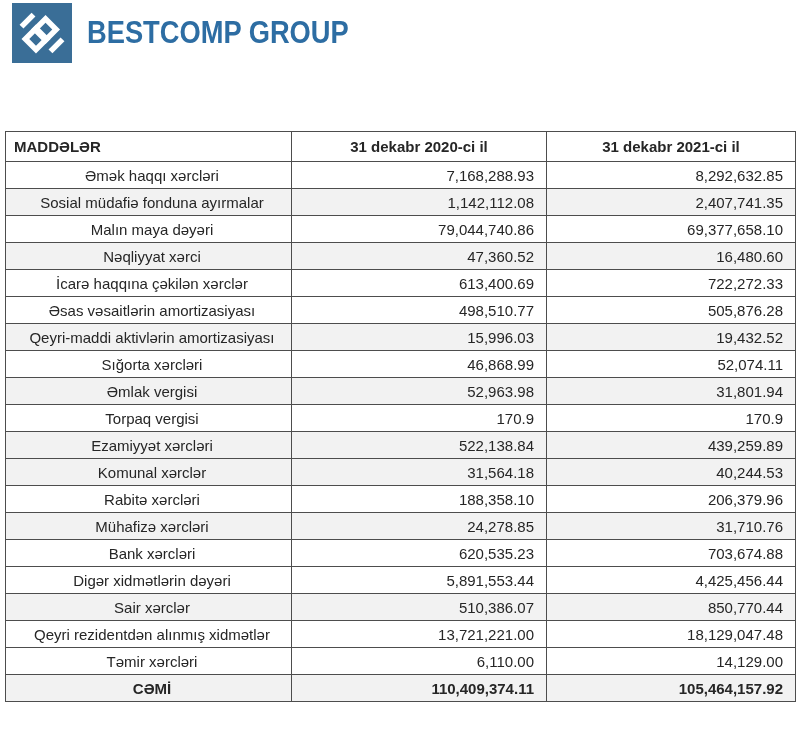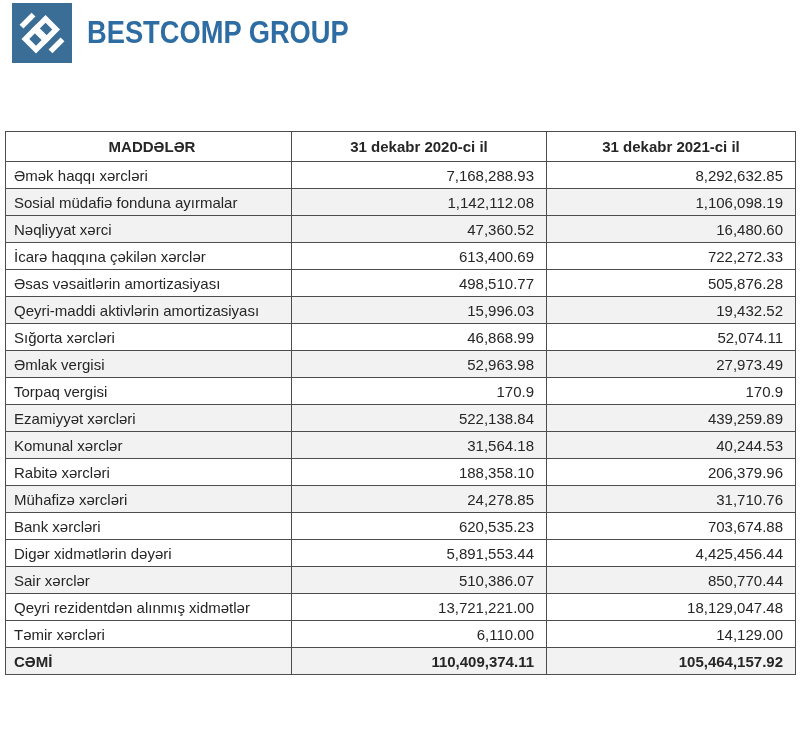--- a/index.html
+++ b/index.html
@@ -48,27 +48,27 @@
   .report-table th, .report-table td {
     border: 1px solid var(--border-color);
     overflow: hidden;
     white-space: nowrap;
   }
   .report-table thead th {
     height: 30px;
     font-size: 15px;
     font-weight: bold;
   }
-  .report-table th.label-col { text-align: center; padding-left: 8px; }
+  .report-table th.label-col { text-align: left; padding-left: 8px; }
   .report-table th.year-col  { text-align: center; }
   .report-table td {
     height: 27px;
     font-size: 15px;
   }
-  .report-table td.label  { text-align: left;  padding-left: 8px; }
+  .report-table td.label  { text-align: center;  padding-left: 8px; }
   .report-table td.value  { text-align: right; padding-right: 12px; }
   .report-table tr.shaded td { background: var(--shaded-bg); }
   .report-table tr.total-row td { font-weight: bold; }
 </style>
 </head>
 <body>
 
 <div class="page">
 
   <div class="brand-header">
@@ -101,21 +101,26 @@
     </thead>
     <tbody>
       <tr>
       <td class="label">Əmək haqqı xərcləri</td>
       <td class="value">7,168,288.93</td>
       <td class="value">8,292,632.85</td>
     </tr>
         <tr class="shaded">
       <td class="label">Sosial müdafiə fonduna ayırmalar</td>
       <td class="value">1,142,112.08</td>
-      <td class="value">1,106,098.19</td>
+      <td class="value">2,407,741.35</td>
+    </tr>
+        <tr>
+      <td class="label">Malın maya dəyəri</td>
+      <td class="value">79,044,740.86</td>
+      <td class="value">69,377,658.10</td>
     </tr>
         <tr class="shaded">
       <td class="label">Nəqliyyat xərci</td>
       <td class="value">47,360.52</td>
       <td class="value">16,480.60</td>
     </tr>
         <tr>
       <td class="label">İcarə haqqına çəkilən xərclər</td>
       <td class="value">613,400.69</td>
       <td class="value">722,272.33</td>
@@ -131,21 +136,21 @@
       <td class="value">19,432.52</td>
     </tr>
         <tr>
       <td class="label">Sığorta xərcləri</td>
       <td class="value">46,868.99</td>
       <td class="value">52,074.11</td>
     </tr>
         <tr class="shaded">
       <td class="label">Əmlak vergisi</td>
       <td class="value">52,963.98</td>
-      <td class="value">27,973.49</td>
+      <td class="value">31,801.94</td>
     </tr>
         <tr>
       <td class="label">Torpaq vergisi</td>
       <td class="value">170.9</td>
       <td class="value">170.9</td>
     </tr>
         <tr class="shaded">
       <td class="label">Ezamiyyət xərcləri</td>
       <td class="value">522,138.84</td>
       <td class="value">439,259.89</td>

